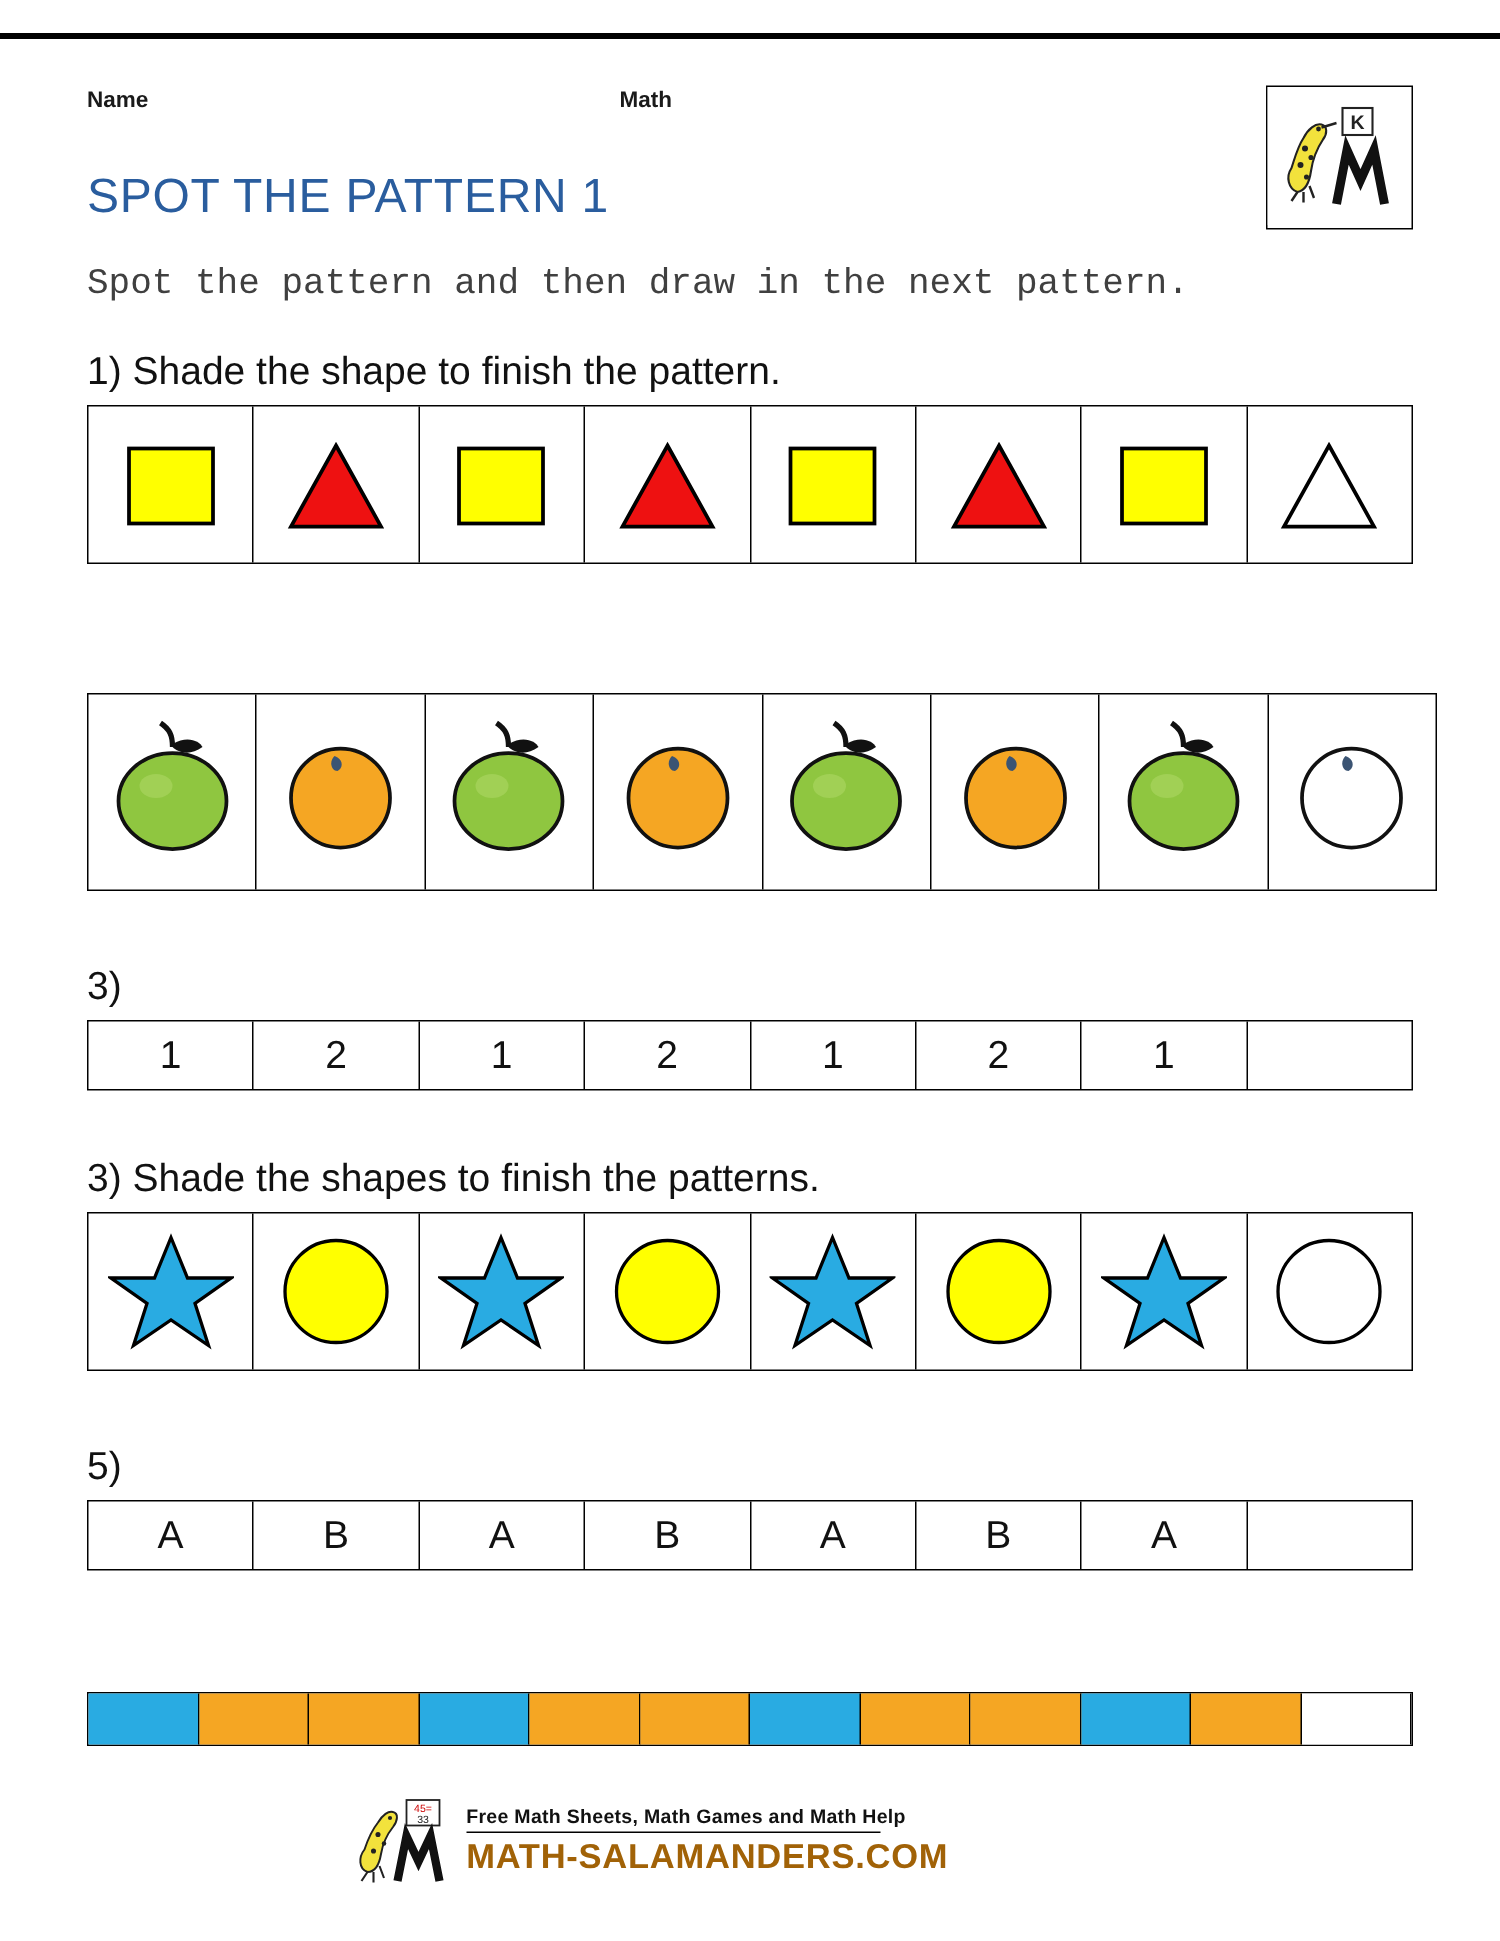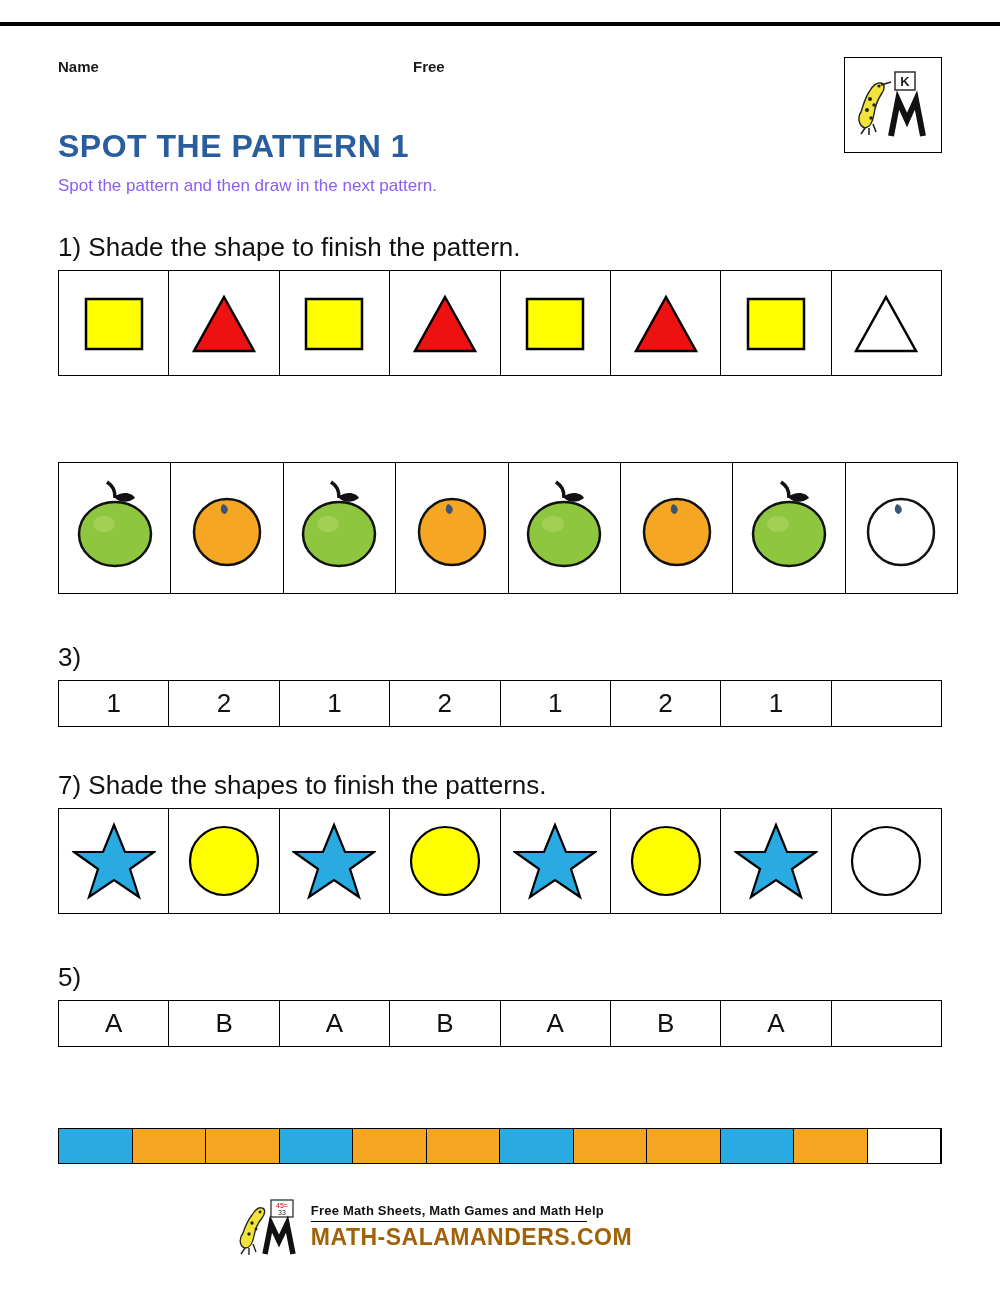--- a/index.html
+++ b/index.html
@@ -60,32 +60,33 @@
     width: 96px;
     height: 94px;
     border: 1px solid #000;
     background: #fff;
   }
   .logo-box svg { display: block; }
 
   .title {
     position: absolute;
     left: 58px;
-    top: 128px;
+    top: 112px;
     font-size: 32px;
     letter-spacing: 0.5px;
     color: #2a5d9e;
-    font-weight: bold;
+    font-weight: normal;
   }
   .subtitle {
     position: absolute;
     left: 58px;
     top: 176px;
-    font-size: 17px;
-    color: #8b5cf6;
+    font-size: 24px;
+    color: #404040;
+    font-family: Liberation Mono, monospace;
   }
 
   .q-label {
     position: absolute;
     left: 58px;
     font-size: 26px;
     color: #111;
   }
 
   .strip {
@@ -169,21 +170,21 @@
 </style>
 </head>
 <body>
 
 <div class="page">
 
   <div class="top-rule"></div>
 
   <div class="header">
     <div class="name-label">Name</div>
-    <div class="date-label">Free</div>
+    <div class="date-label">Math</div>
   </div>
 
   <div class="logo-box">
     <svg width="94" height="92" viewBox="0 0 94 92">
       <rect x="0" y="0" width="94" height="92" fill="#ffffff"></rect>
 
       <g>
         <path d="M20 70 C14 68 12 60 16 54 C18 48 20 40 24 34 C27 28 32 24 36 25 C40 26 40 31 37 35 C33 41 30 49 29 56 C28 63 26 69 20 70 Z" fill="#f2e23c" stroke="#222" stroke-width="1.4"></path>
         <circle cx="34" cy="28" r="1.6" fill="#222"></circle>
         <circle cx="25" cy="41" r="2" fill="#222"></circle>
@@ -312,21 +313,21 @@
     <div class="cell text-cell">1</div>
     <div class="cell text-cell">2</div>
     <div class="cell text-cell">1</div>
     <div class="cell text-cell">2</div>
     <div class="cell text-cell">1</div>
     <div class="cell text-cell">2</div>
     <div class="cell text-cell">1</div>
     <div class="cell text-cell"></div>
   </div>
 
-  <div class="q-label" style="top:770px">7) Shade the shapes to finish the patterns.</div>
+  <div class="q-label" style="top:770px">3) Shade the shapes to finish the patterns.</div>
   <div class="strip" id="strip4">
     <div class="cell">
       <svg width="84" height="84" viewBox="0 0 84 84">
           <polygon points="42,6 53,33 82,33 58,50 67,78 42,61 17,78 26,50 2,33 31,33" fill="#29abe2" stroke="#000" stroke-width="2.2"></polygon>
         </svg>
     </div>
     <div class="cell">
       <svg width="84" height="84" viewBox="0 0 84 84">
           <circle cx="42" cy="42" r="34" fill="#ffff00" stroke="#000" stroke-width="2.2"></circle>
         </svg>

